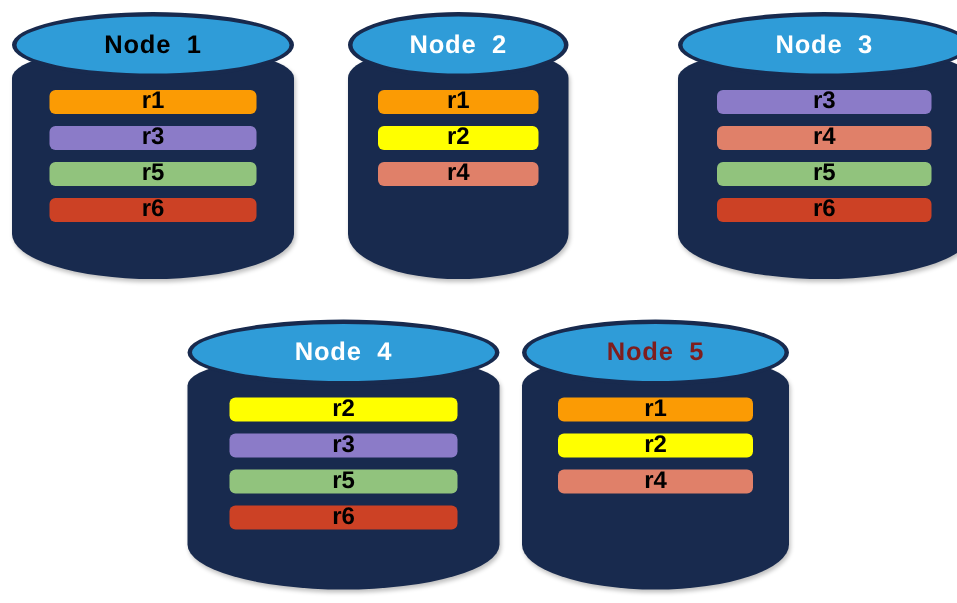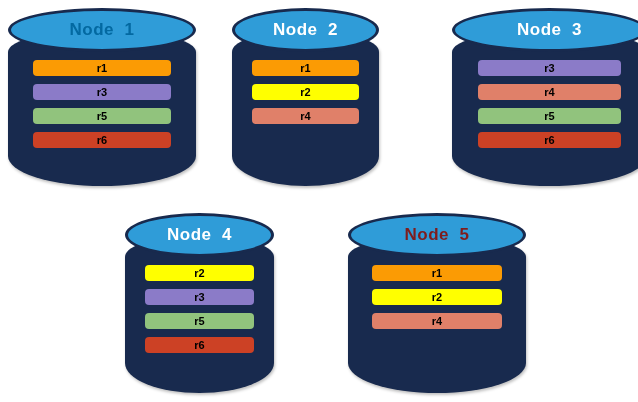--- a/index.html
+++ b/index.html
@@ -78,35 +78,35 @@
     align-items: center;
     gap: 8px;
   }
   .shard {
     width: 73%;
     height: 16px;
     border-radius: 4px;
     display: flex;
     align-items: center;
     justify-content: center;
-    font-size: 11px;
+    font-size: 16px;
     font-weight: bold;
     color: #000000;
     box-sizing: border-box;
   }
 </style>
 </head>
 <body style="background: rgb(255, 255, 255);">
 
 <div id="diagram">
     <div class="node" style="left: 8px; top: 8px; width: 188px; height: 178px;">
       <div class="cyl">
         <div class="cyl-body" style="background: rgb(24, 42, 78);"></div>
         <div class="cyl-top" style="background: rgb(47, 156, 216); border-color: rgb(24, 42, 78);"></div>
-        <div class="cyl-label" style="color: #0369a1;">Node  1</div>
+        <div class="cyl-label" style="color: #000000;">Node  1</div>
       </div>
       <div class="shards">
         <div class="shard" style="background: rgb(251, 155, 4);">r1</div>
         <div class="shard" style="background: rgb(139, 123, 200);">r3</div>
         <div class="shard" style="background: rgb(145, 195, 125);">r5</div>
         <div class="shard" style="background: rgb(204, 65, 37);">r6</div>
       </div>
     </div>
     <div class="node" style="left: 232px; top: 8px; width: 147px; height: 178px;">
       <div class="cyl">
@@ -126,21 +126,21 @@
         <div class="cyl-top" style="background: rgb(47, 156, 216); border-color: rgb(24, 42, 78);"></div>
         <div class="cyl-label" style="color: rgb(255, 255, 255);">Node  3</div>
       </div>
       <div class="shards">
         <div class="shard" style="background: rgb(139, 123, 200);">r3</div>
         <div class="shard" style="background: rgb(224, 128, 105);">r4</div>
         <div class="shard" style="background: rgb(145, 195, 125);">r5</div>
         <div class="shard" style="background: rgb(204, 65, 37);">r6</div>
       </div>
     </div>
-    <div class="node" style="left: 125px; top: 213px; width: 149px; height: 180px;">
+    <div class="node" style="left: 125px; top: 213px; width: 208px; height: 180px;">
       <div class="cyl">
         <div class="cyl-body" style="background: rgb(24, 42, 78);"></div>
         <div class="cyl-top" style="background: rgb(47, 156, 216); border-color: rgb(24, 42, 78);"></div>
         <div class="cyl-label" style="color: rgb(255, 255, 255);">Node  4</div>
       </div>
       <div class="shards">
         <div class="shard" style="background: rgb(255, 255, 0);">r2</div>
         <div class="shard" style="background: rgb(139, 123, 200);">r3</div>
         <div class="shard" style="background: rgb(145, 195, 125);">r5</div>
         <div class="shard" style="background: rgb(204, 65, 37);">r6</div>

